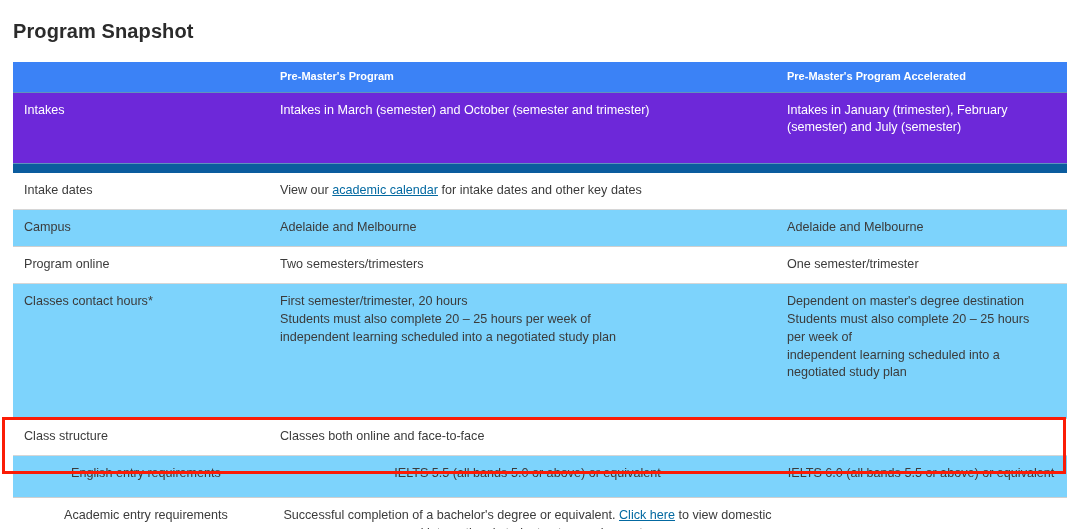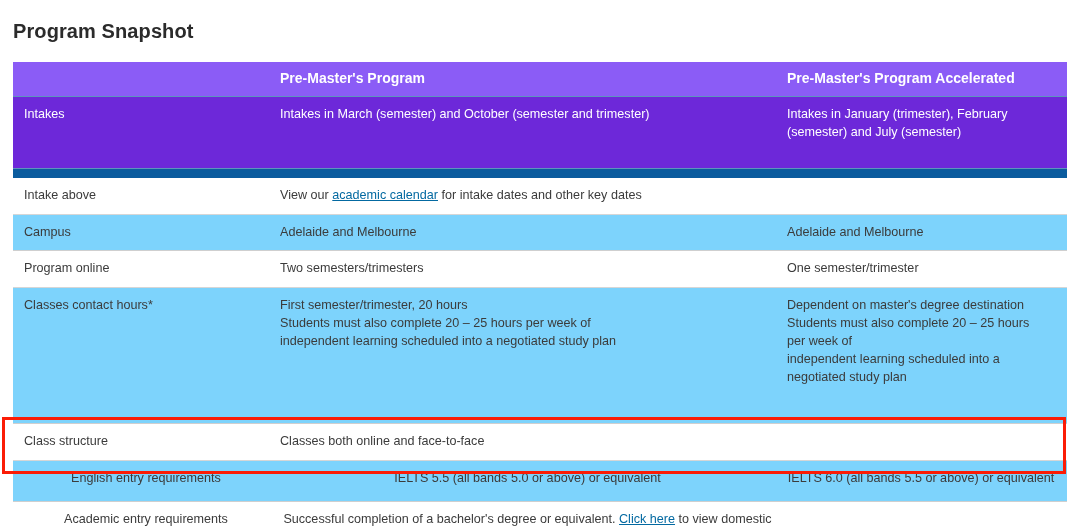--- a/index.html
+++ b/index.html
@@ -57,27 +57,27 @@
   }
 
   
   tr.blue-row > * {
     background: #6d28d9;
     color: #ffffff;
     border-top: 1px solid #5e93bd;
     border-bottom: 1px solid #5e93bd;
   }
   tr.header-row > * {
-    background: #8b5cf6;
+    background: #3b82f6;
     color: #ffffff;
     font-weight: bold;
     border: 0;
     padding-top: 7px;
     padding-bottom: 7px;
-    font-size: 14px;
+    font-size: 11px;
   }
   tr.blue-row.tall > * { padding-bottom: 26px; }
   tr.blue-spacer > * {
     background: #0b5c9e;
     height: 9px;
     padding: 0;
     border-top: 1px solid #5e93bd;
     border-bottom: 0;
   }
 
@@ -136,21 +136,21 @@
       <td class="nowrap-pre">Intakes in January (trimester), February (semester) and July (semester)</td>
     </tr>
 
     <tr class="blue-spacer">
       <td></td>
       <td></td>
       <td></td>
     </tr>
 
     <tr class="body-row">
-      <td>Intake above</td>
+      <td>Intake dates</td>
       <td><span>View our </span><a href="#">academic calendar</a><span> for intake dates and other key dates</span></td>
       <td></td>
     </tr>
 
     <tr class="body-row shaded">
       <td>Campus</td>
       <td>Adelaide and Melbourne</td>
       <td>Adelaide and Melbourne</td>
     </tr>
 

